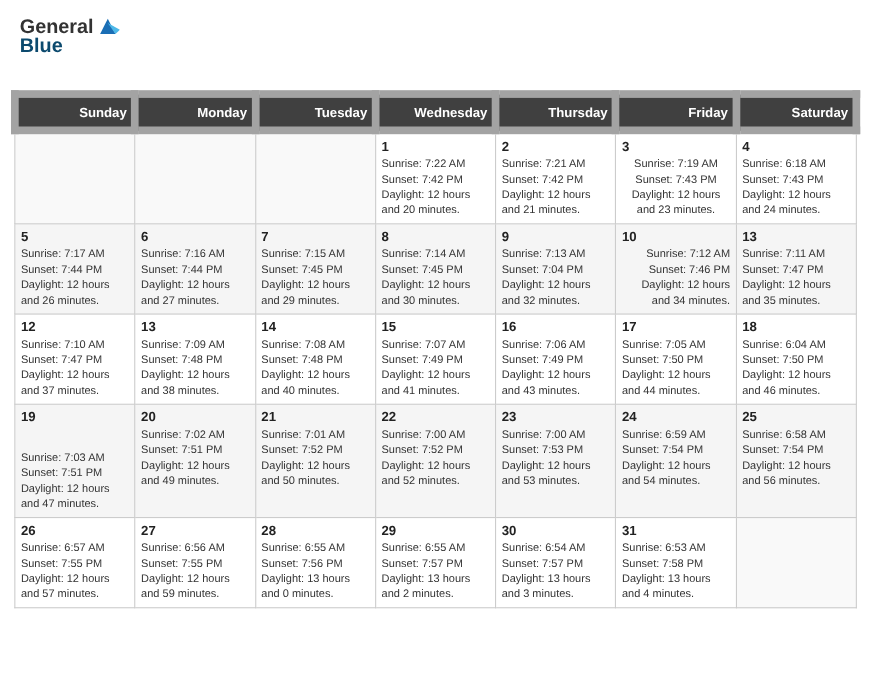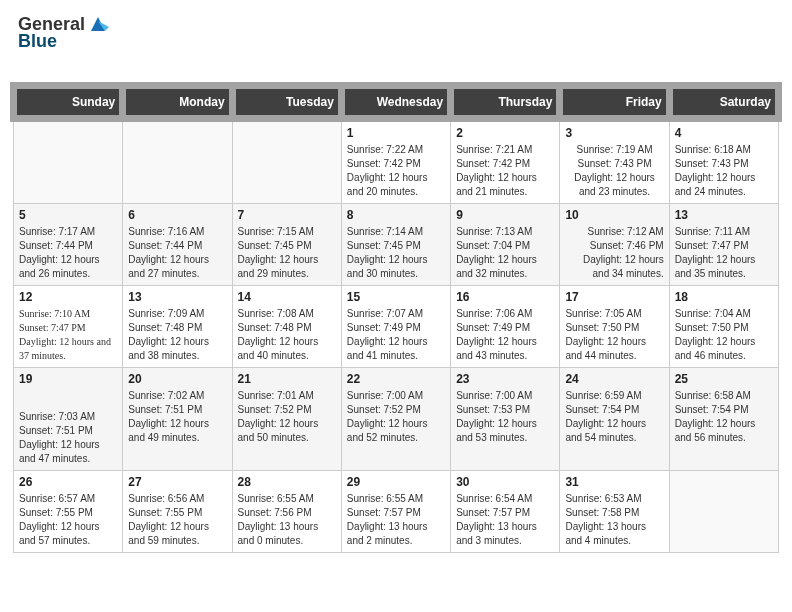--- a/index.html
+++ b/index.html
@@ -176,21 +176,21 @@
         <td>
           <div class="day-num">13</div>
           <div class="day-info" style="white-space: pre-line;">Sunrise: 7:11 AM
 Sunset: 7:47 PM
 Daylight: 12 hours and 35 minutes.</div>
         </td>
       </tr>
       <tr class="row-odd">
         <td>
           <div class="day-num">12</div>
-          <div class="day-info" style="white-space: pre-line; font-family: Liberation Serif, serif;">Sunrise: 7:10 AM
+          <div class="day-info" style="white-space: pre-line;">Sunrise: 7:10 AM
 Sunset: 7:47 PM
 Daylight: 12 hours and 37 minutes.</div>
         </td>
         <td>
           <div class="day-num">13</div>
           <div class="day-info" style="white-space: pre-line;">Sunrise: 7:09 AM
 Sunset: 7:48 PM
 Daylight: 12 hours and 38 minutes.</div>
         </td>
         <td>
@@ -212,21 +212,21 @@
 Daylight: 12 hours and 43 minutes.</div>
         </td>
         <td>
           <div class="day-num">17</div>
           <div class="day-info" style="white-space: pre-line;">Sunrise: 7:05 AM
 Sunset: 7:50 PM
 Daylight: 12 hours and 44 minutes.</div>
         </td>
         <td>
           <div class="day-num">18</div>
-          <div class="day-info" style="white-space: pre-line;">Sunrise: 7:04 AM
+          <div class="day-info" style="white-space: pre-line;">Sunrise: 6:04 AM
 Sunset: 7:50 PM
 Daylight: 12 hours and 46 minutes.</div>
         </td>
       </tr>
       <tr class="row-even">
         <td>
           <div class="day-num">19</div>
           <div class="day-info" style="white-space: pre-line; margin-top: 24px;">Sunrise: 7:03 AM
 Sunset: 7:51 PM
 Daylight: 12 hours and 47 minutes.</div>

